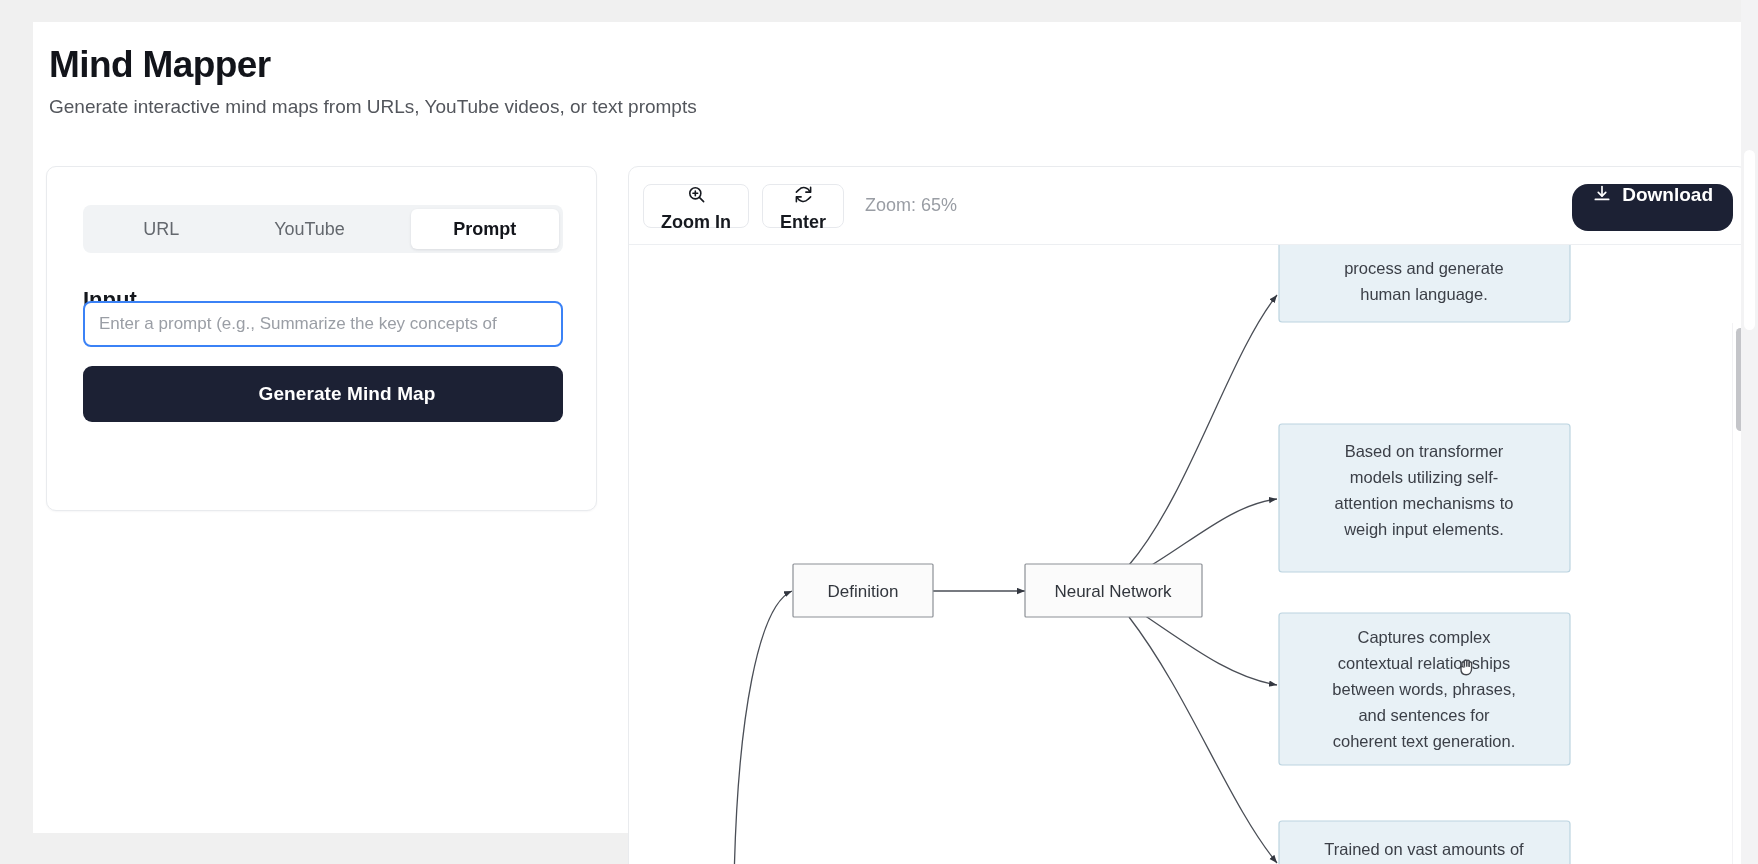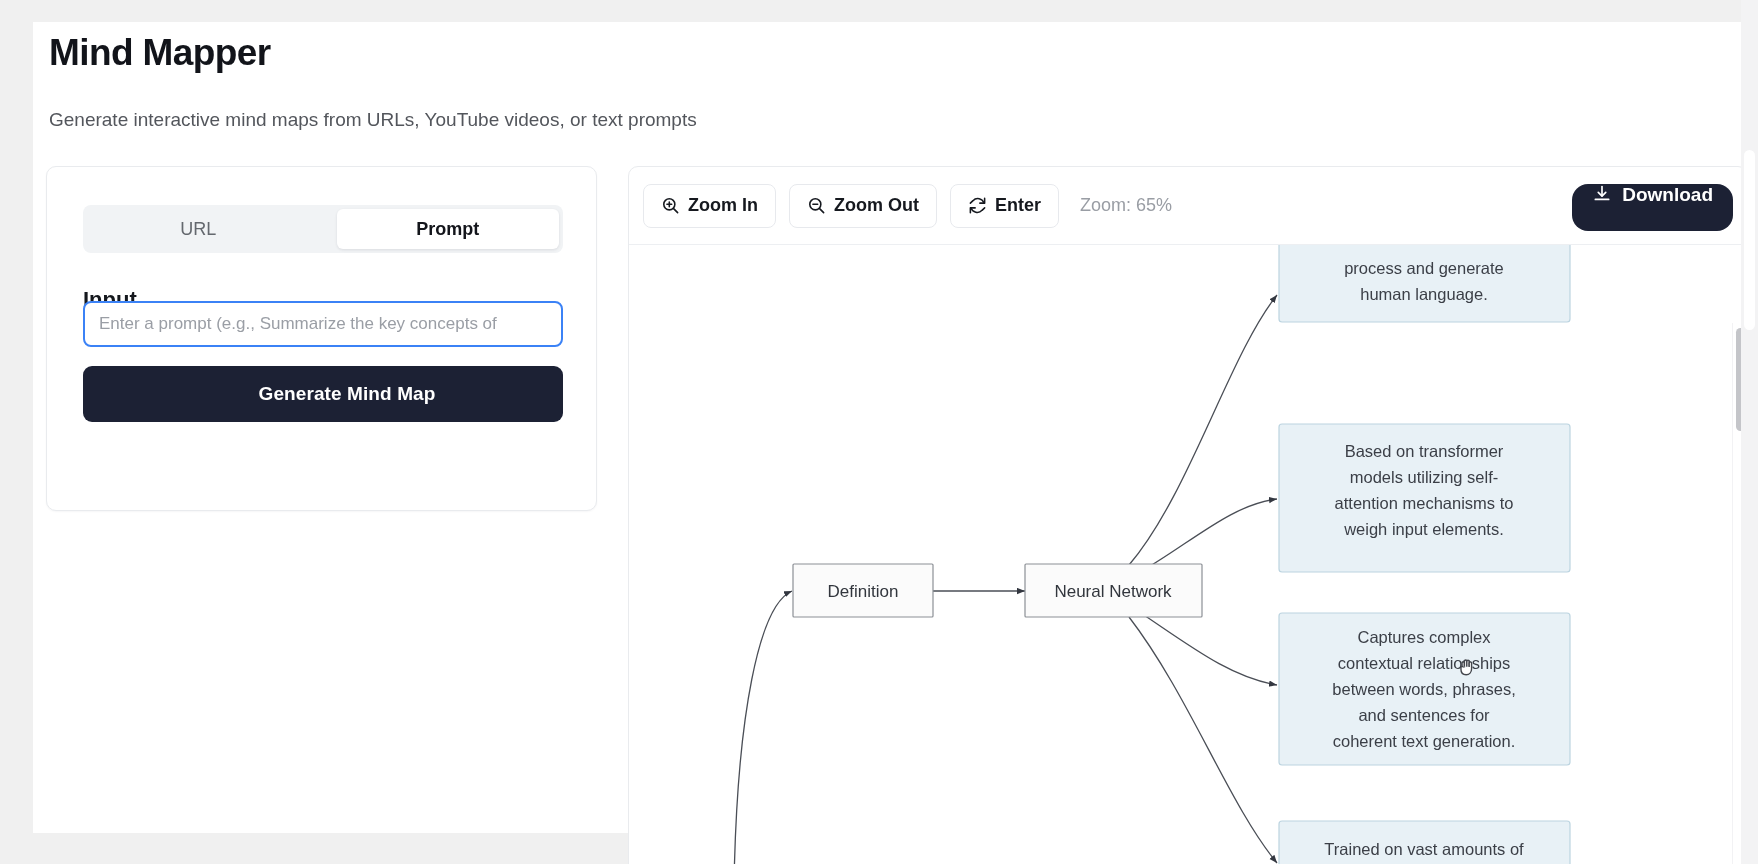--- a/index.html
+++ b/index.html
@@ -26,32 +26,32 @@
     top: 22px;
     width: 1725px;
     height: 811px;
     background: #ffffff;
   }
 
   
   .page-header {
     position: absolute;
     left: 16px;
-    top: 8px;
+    top: 20px;
     width: 1000px;
   }
   .page-title {
     font-size: 37px;
     font-weight: bold;
     color: #12141a;
     letter-spacing: -0.6px;
     line-height: 46px;
   }
   .page-subtitle {
-    margin-top: 31px;
+    margin-top: 6px;
     font-size: 19px;
     color: #53565c;
     font-weight: 400;
     line-height: 26px;
   }
 
   
   .control-panel {
     position: absolute;
     left: 13px;
@@ -173,20 +173,21 @@
     background: #ffffff;
     border: 1px solid #e7e9ed;
     border-radius: 8px;
     font-size: 18px;
     font-weight: bold;
     color: #16191f;
     cursor: pointer;
     margin-right: 13px;
     font-family: "Liberation Sans", sans-serif;
     white-space: nowrap;
+    flex-direction: column;
   }
   .tool-btn svg { display: block; }
 
   .zoom-readout {
     font-size: 18px;
     color: #999da4;
     margin-left: 8px;
     white-space: nowrap;
   }
 
@@ -290,20 +291,21 @@
 
     <div class="page-header">
       <div class="page-title">Mind Mapper</div>
       <div class="page-subtitle">Generate interactive mind maps from URLs, YouTube videos, or text prompts</div>
     </div>
 
     <div class="control-panel">
 
       <div class="tabs">
         <div class="tab">URL</div>
+        <div class="tab">YouTube</div>
         <div class="tab active">Prompt</div>
       </div>
 
       <div class="field-label">Input</div>
 
       <input class="prompt-input" type="text" placeholder="Enter a prompt (e.g., Summarize the key concepts of" style="">
 
       <button class="generate-btn">Generate Mind Map</button>
     </div>
 
@@ -316,30 +318,20 @@
             <svg width="19" height="19" viewBox="0 0 24 24" fill="none" stroke="#16191f" stroke-width="2" stroke-linecap="round">
               <circle cx="10.5" cy="10.5" r="7"></circle>
               <line x1="15.6" y1="15.6" x2="21" y2="21"></line>
               <line x1="10.5" y1="7.5" x2="10.5" y2="13.5"></line>
               <line x1="7.5" y1="10.5" x2="13.5" y2="10.5"></line>
             </svg>
           </span>
           <span>Zoom In</span>
         </button>
 
-        <button class="tool-btn">
-          <span>
-            <svg width="19" height="19" viewBox="0 0 24 24" fill="none" stroke="#16191f" stroke-width="2" stroke-linecap="round">
-              <circle cx="10.5" cy="10.5" r="7"></circle>
-              <line x1="15.6" y1="15.6" x2="21" y2="21"></line>
-              <line x1="7.5" y1="10.5" x2="13.5" y2="10.5"></line>
-            </svg>
-          </span>
-          <span>Zoom Out</span>
-        </button>
 
         <button class="tool-btn">
           <span>
             <svg width="19" height="19" viewBox="0 0 24 24" fill="none" stroke="#16191f" stroke-width="2" stroke-linecap="round" stroke-linejoin="round">
               <polyline points="21 3 21 9 15 9"></polyline>
               <polyline points="3 21 3 15 9 15"></polyline>
               <path d="M20.2 9A8.2 8.2 0 0 0 6.3 5.9L3 9"></path>
               <path d="M3.8 15A8.2 8.2 0 0 0 17.7 18.1L21 15"></path>
             </svg>
           </span>

